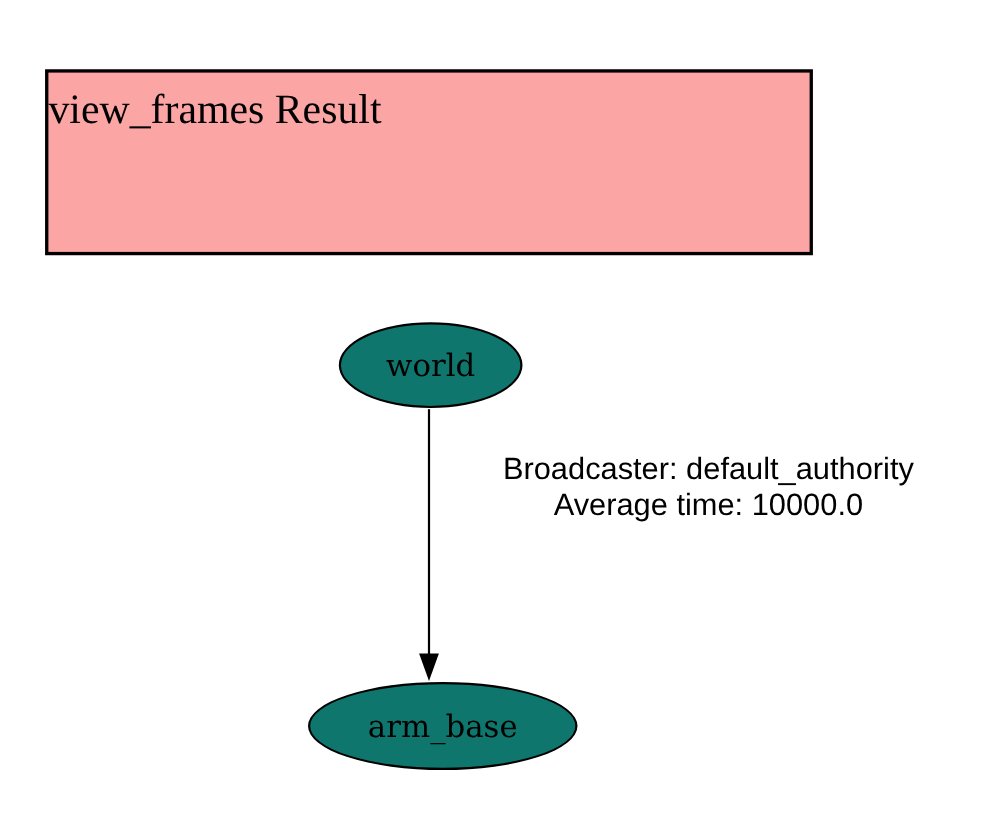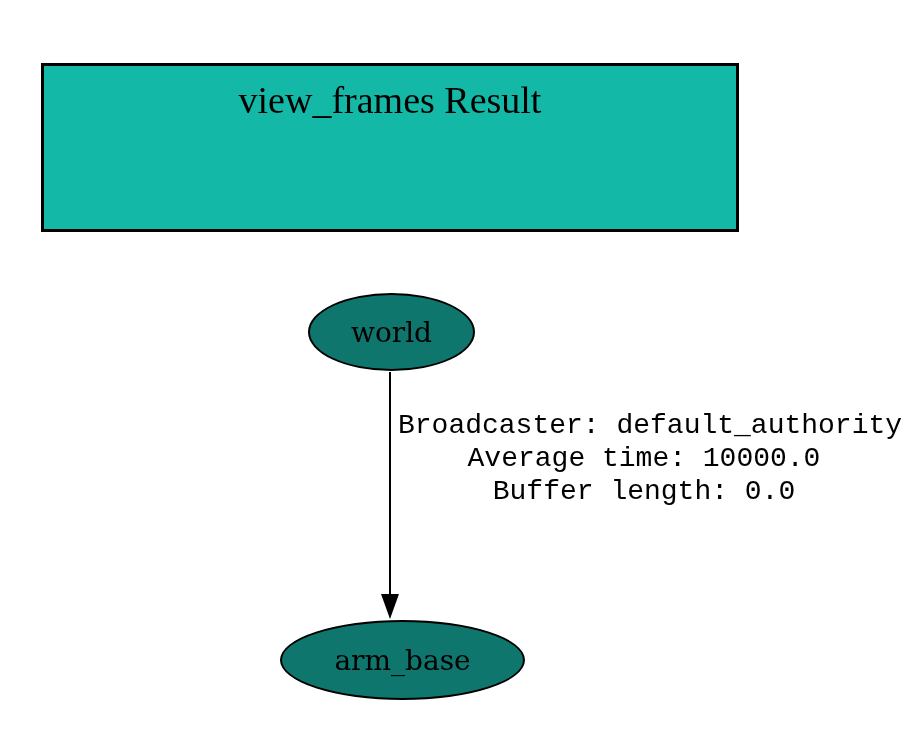--- a/index.html
+++ b/index.html
@@ -16,22 +16,21 @@
   }
 
   
   .legend-box {
     position: absolute;
     left: 41px;
     top: 63px;
     width: 692px;
     height: 163px;
     border: 3px solid #000000;
-    background: #14b8a6;
-    text-align: center;
+    background: #fca5a5;
     font-family: "Liberation Serif", serif;
     box-sizing: content-box;
   }
   .legend-title {
     margin-top: 12px;
     font-size: 38px;
     line-height: 44px;
     white-space: nowrap;
   }
   .legend-recorded {
@@ -88,21 +87,21 @@
     border-top: 25px solid #000000;
   }
 
   
   .edge-label {
     position: absolute;
     left: 398px;
     top: 409px;
     width: 492px;
     text-align: center;
-    font-family: Liberation Mono, monospace;
+    font-family: Liberation Sans, sans-serif;
     font-size: 28px;
     line-height: 33px;
     white-space: nowrap;
   }
 </style>
 </head>
 <body>
 
 <div class="legend-box">
   <div class="legend-title">view_frames Result</div>
@@ -111,18 +110,17 @@
 <div class="node node-world">
   <span>world</span>
 </div>
 
 <div class="edge-line"></div>
 <div class="edge-arrowhead"></div>
 
 <div class="edge-label">
   <div>Broadcaster: default_authority</div>
   <div>Average time: 10000.0</div>
-  <div>Buffer length: 0.0</div>
 </div>
 
 <div class="node node-arm-base">
   <span>arm_base</span>
 </div>
 
 </body></html>

